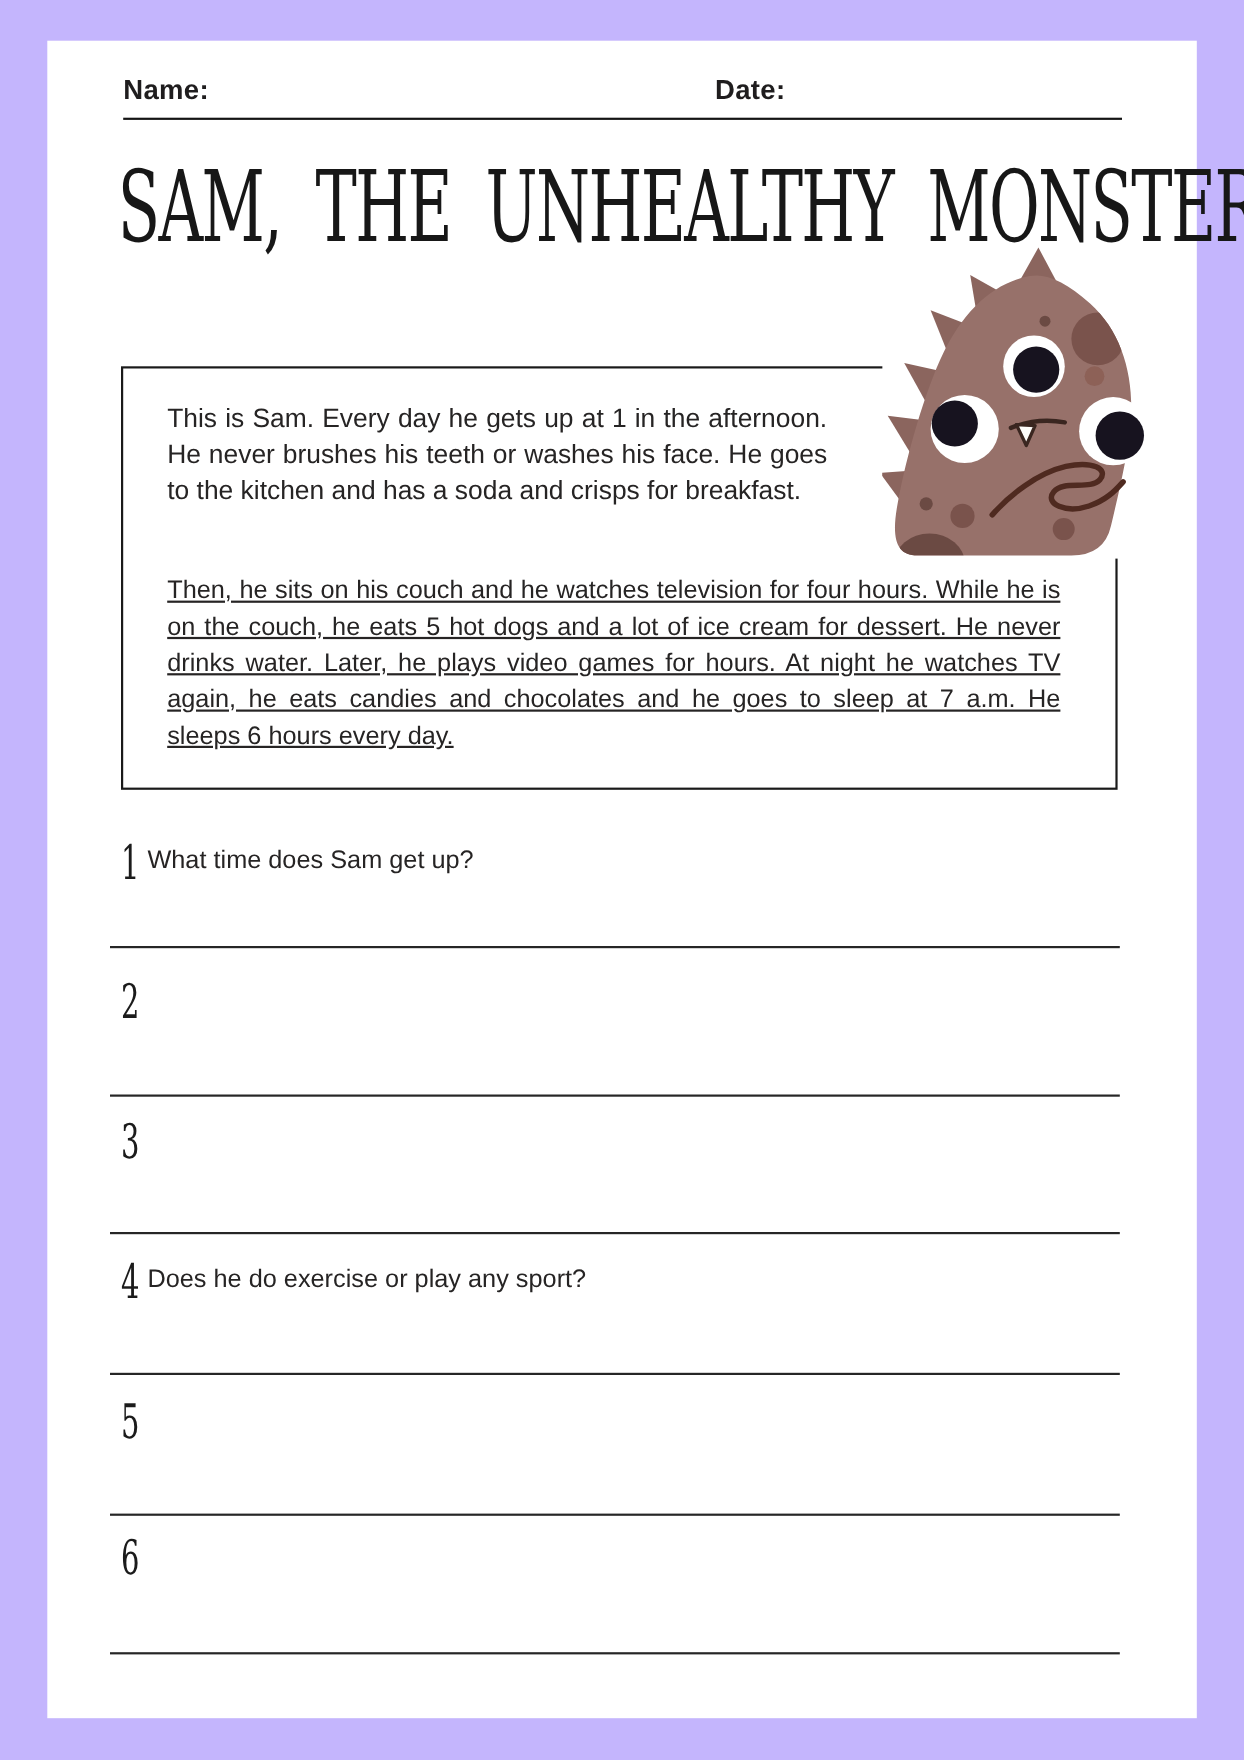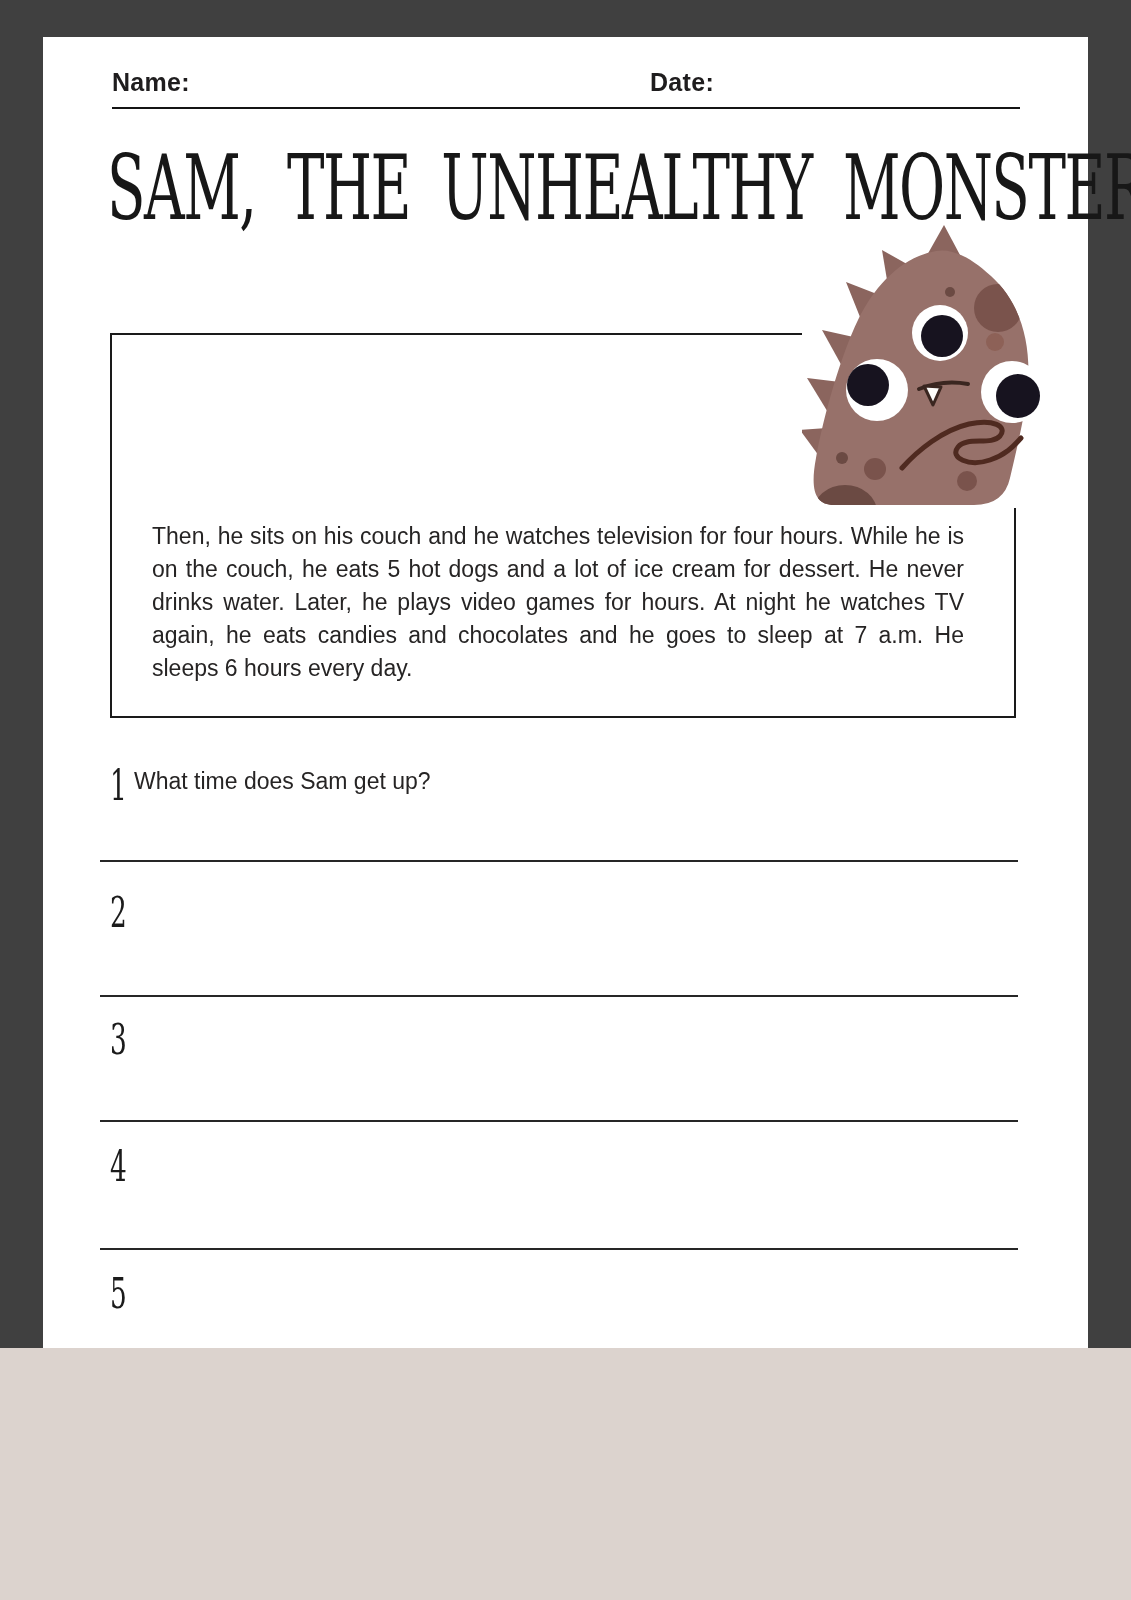--- a/index.html
+++ b/index.html
@@ -1,35 +1,35 @@
 <!DOCTYPE html>
 <html><head>
 <meta charset="utf-8">
 <style>
   html,body{margin:0;padding:0;background:#dcd3ce;}
   .sheet{
-    position:relative;width:1131px;height:1348px;background:#404040;
+    position:relative;width:1131px;height:1600px;background:#c4b5fd;
     font-family:"Liberation Sans","DejaVu Sans",sans-serif;color:#1f1d1e;overflow:hidden;
   }
   .paper{position:absolute;left:43px;top:37px;width:1045px;height:1525px;background:#ffffff;}
   .hdr-label{position:absolute;top:31px;font-size:25px;font-weight:600;letter-spacing:.3px;}
   .name-label{left:69px;}
   .date-label{left:607px;}
   .hdr-line{position:absolute;left:69px;top:70px;width:908px;height:2px;background:#141414;}
   .title{
     position:absolute;left:64px;top:98px;white-space:nowrap;
     font-family:"DejaVu Serif","Liberation Serif",serif;font-weight:normal;
     font-size:76px;letter-spacing:-2px;word-spacing:20px;
     transform:scale(0.74,1.18);transform-origin:0 0;color:#171717;
   }
   .instructions{position:absolute;left:69px;top:199px;font-size:23px;font-weight:bold;line-height:30px;}
   .reading-box{position:absolute;left:67px;top:296px;width:902px;height:381px;border:2px solid #1a1a1a;background:#fff;}
   .para{position:absolute;font-weight:500;text-align:justify;color:#262424;}
   .para1{left:109px;top:327px;width:600px;font-size:24px;line-height:33px;}
-  .para2{left:109px;top:483px;width:812px;font-size:23px;line-height:33px;}
+  .para2{left:109px;top:483px;width:812px;font-size:23px;line-height:33px;text-decoration:underline;}
   .monster{position:absolute;left:759px;top:187px;width:245px;height:284px;}
   .q-row{position:absolute;left:67px;height:40px;}
   .q-num{
     position:absolute;left:0;top:-8px;display:inline-block;
     font-family:"DejaVu Serif","Liberation Serif",serif;font-size:40px;
     transform:scale(0.66,1.08);transform-origin:0 0;color:#1b1b1b;
   }
   .q-text{display:block;margin-left:24px;font-size:23px;font-weight:500;color:#262424;}
   .a-line{position:absolute;left:57px;width:918px;height:2px;background:#262626;}
   .pos-q1{top:731px;} .pos-l1{top:823px;}
@@ -46,20 +46,21 @@
   <div class="paper">
 
     <span class="hdr-label name-label">Name:</span>
     <span class="hdr-label date-label">Date:</span>
     <div class="hdr-line"></div>
 
     <div class="title">SAM, THE UNHEALTHY MONSTER</div>
 
 
     <div class="reading-box"></div>
+    <div class="para para1">This is Sam. Every day he gets up at 1 in the afternoon. He never brushes his teeth or washes his face. He goes to the kitchen and has a soda and crisps for breakfast.</div>
     <div class="para para2">Then, he sits on his couch and he watches television for four hours. While he is on the couch, he eats 5 hot dogs and a lot of ice cream for dessert. He never drinks water. Later, he plays video games for hours. At night he watches TV again, he eats candies and chocolates and he goes to sleep at 7 a.m. He sleeps 6 hours every day.</div>
 
     <svg class="monster" viewBox="0 0 245 284" xmlns="http://www.w3.org/2000/svg">
       <rect x="0" y="0" width="245" height="284" fill="#ffffff"></rect>
       <g fill="#8b655e">
         <path d="M124 33 L158 31 L142 1 Z"></path>
         <path d="M112 44 L86 62 L80 26 Z"></path>
         <path d="M80 72 L60 98 L44 58 Z"></path>
         <path d="M56 114 L41 144 L20 106 Z"></path>
         <path d="M38 158 L27 190 L5 154 Z"></path>
@@ -105,20 +106,21 @@
     </div>
     <div class="a-line pos-l2"></div>
 
     <div class="q-row pos-q3">
       <span class="q-num">3</span>
     </div>
     <div class="a-line pos-l3"></div>
 
     <div class="q-row pos-q4">
       <span class="q-num">4</span>
+      <span class="q-text">Does he do exercise or play any sport?</span>
     </div>
     <div class="a-line pos-l4"></div>
 
     <div class="q-row pos-q5">
       <span class="q-num">5</span>
     </div>
     <div class="a-line pos-l5"></div>
 
     <div class="q-row pos-q6">
       <span class="q-num">6</span>

